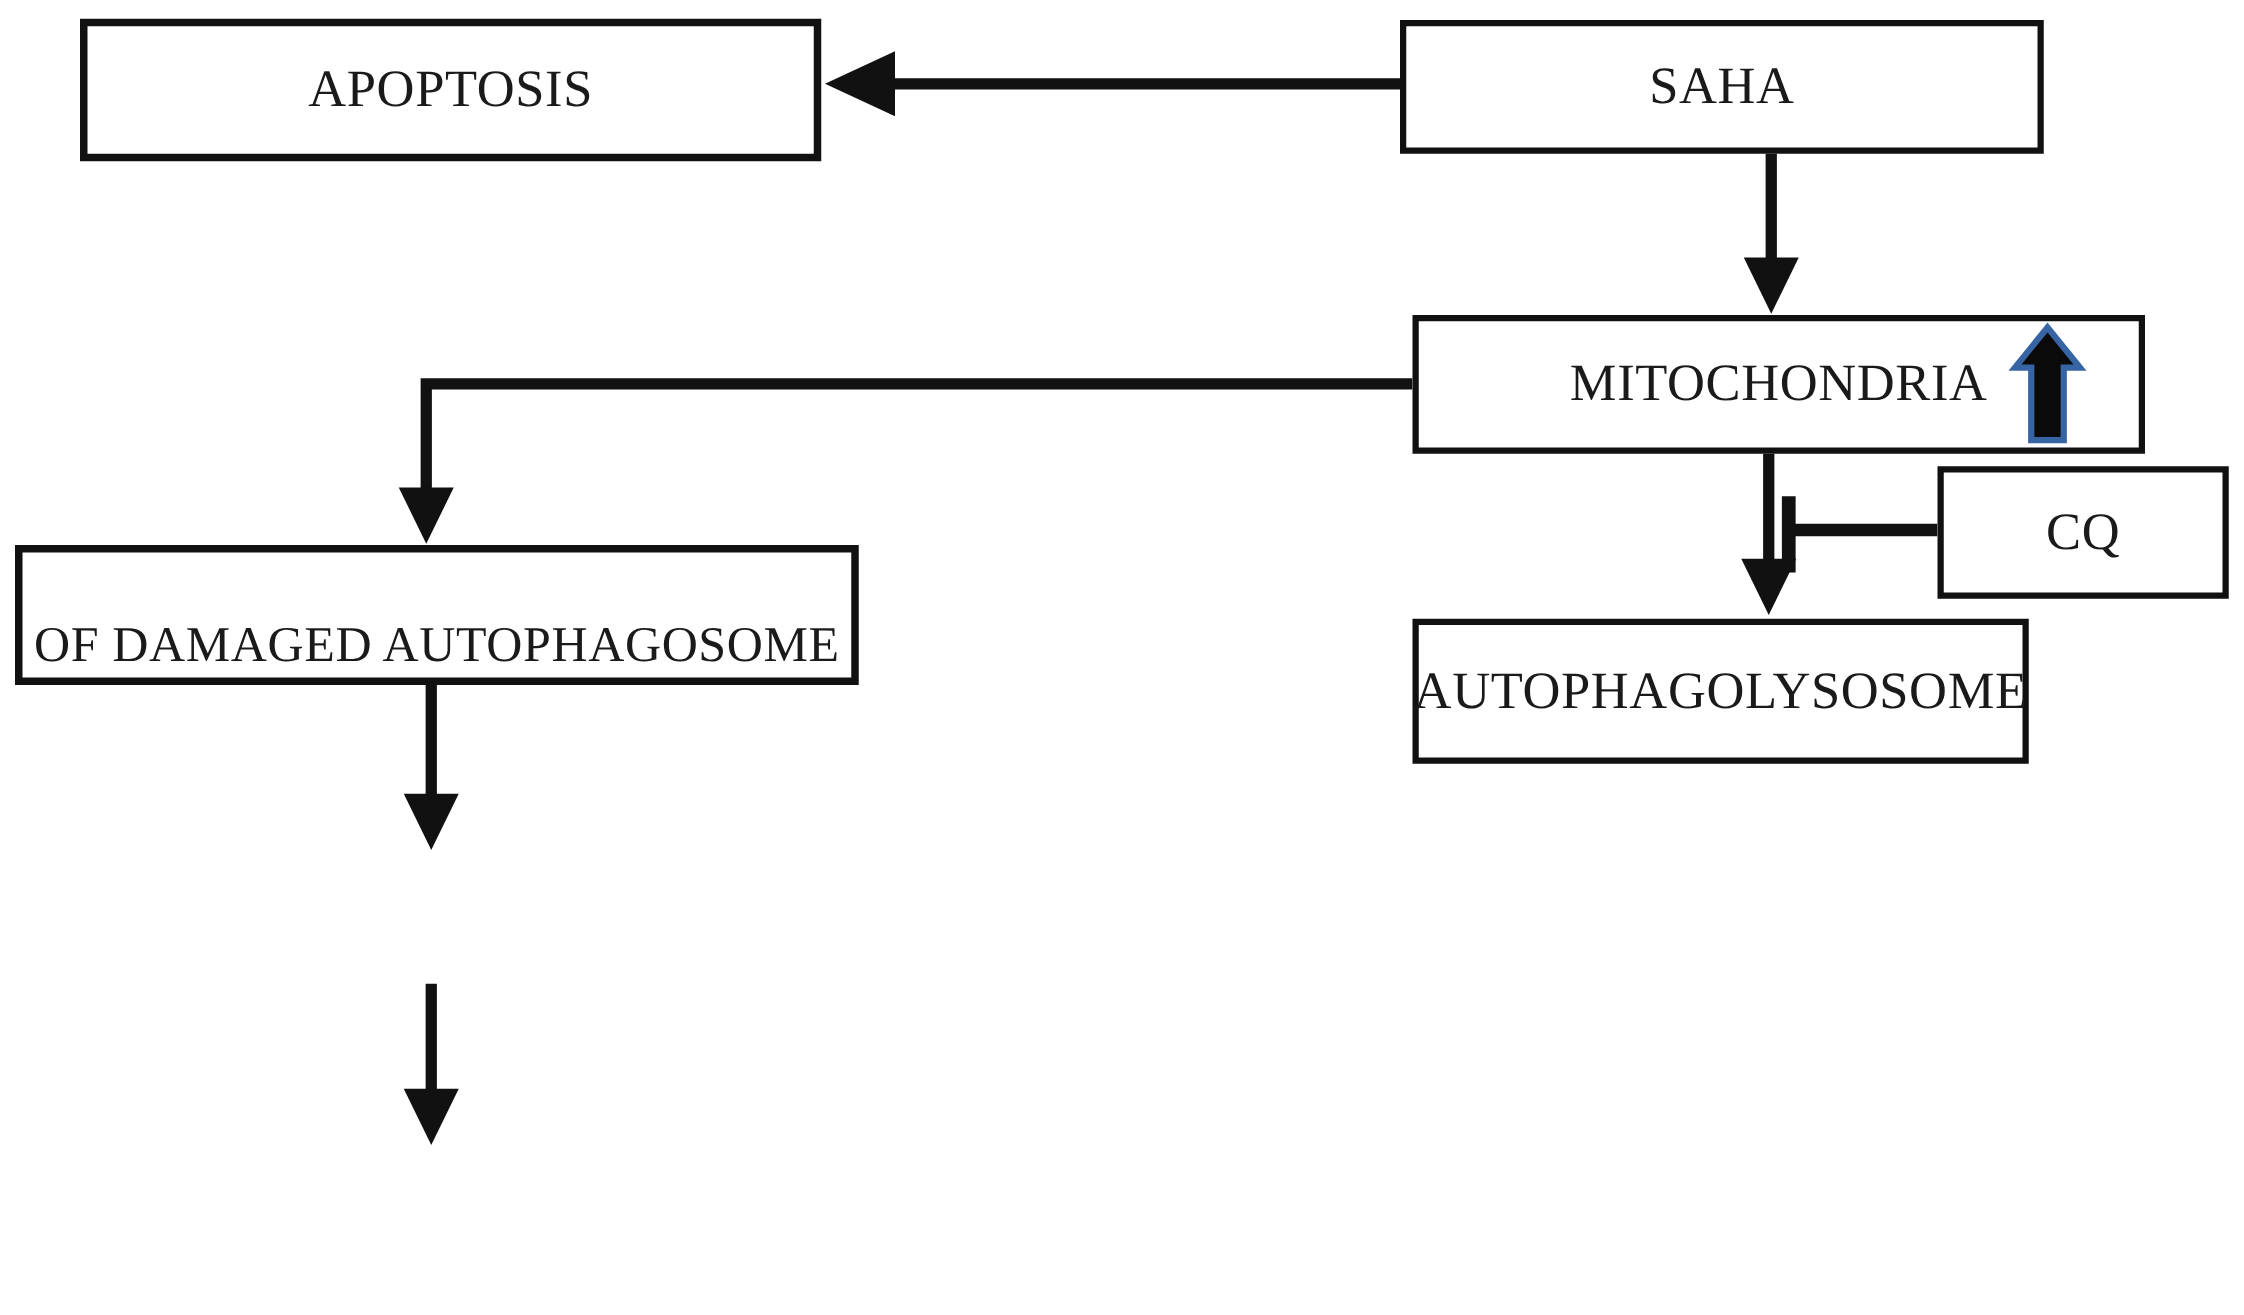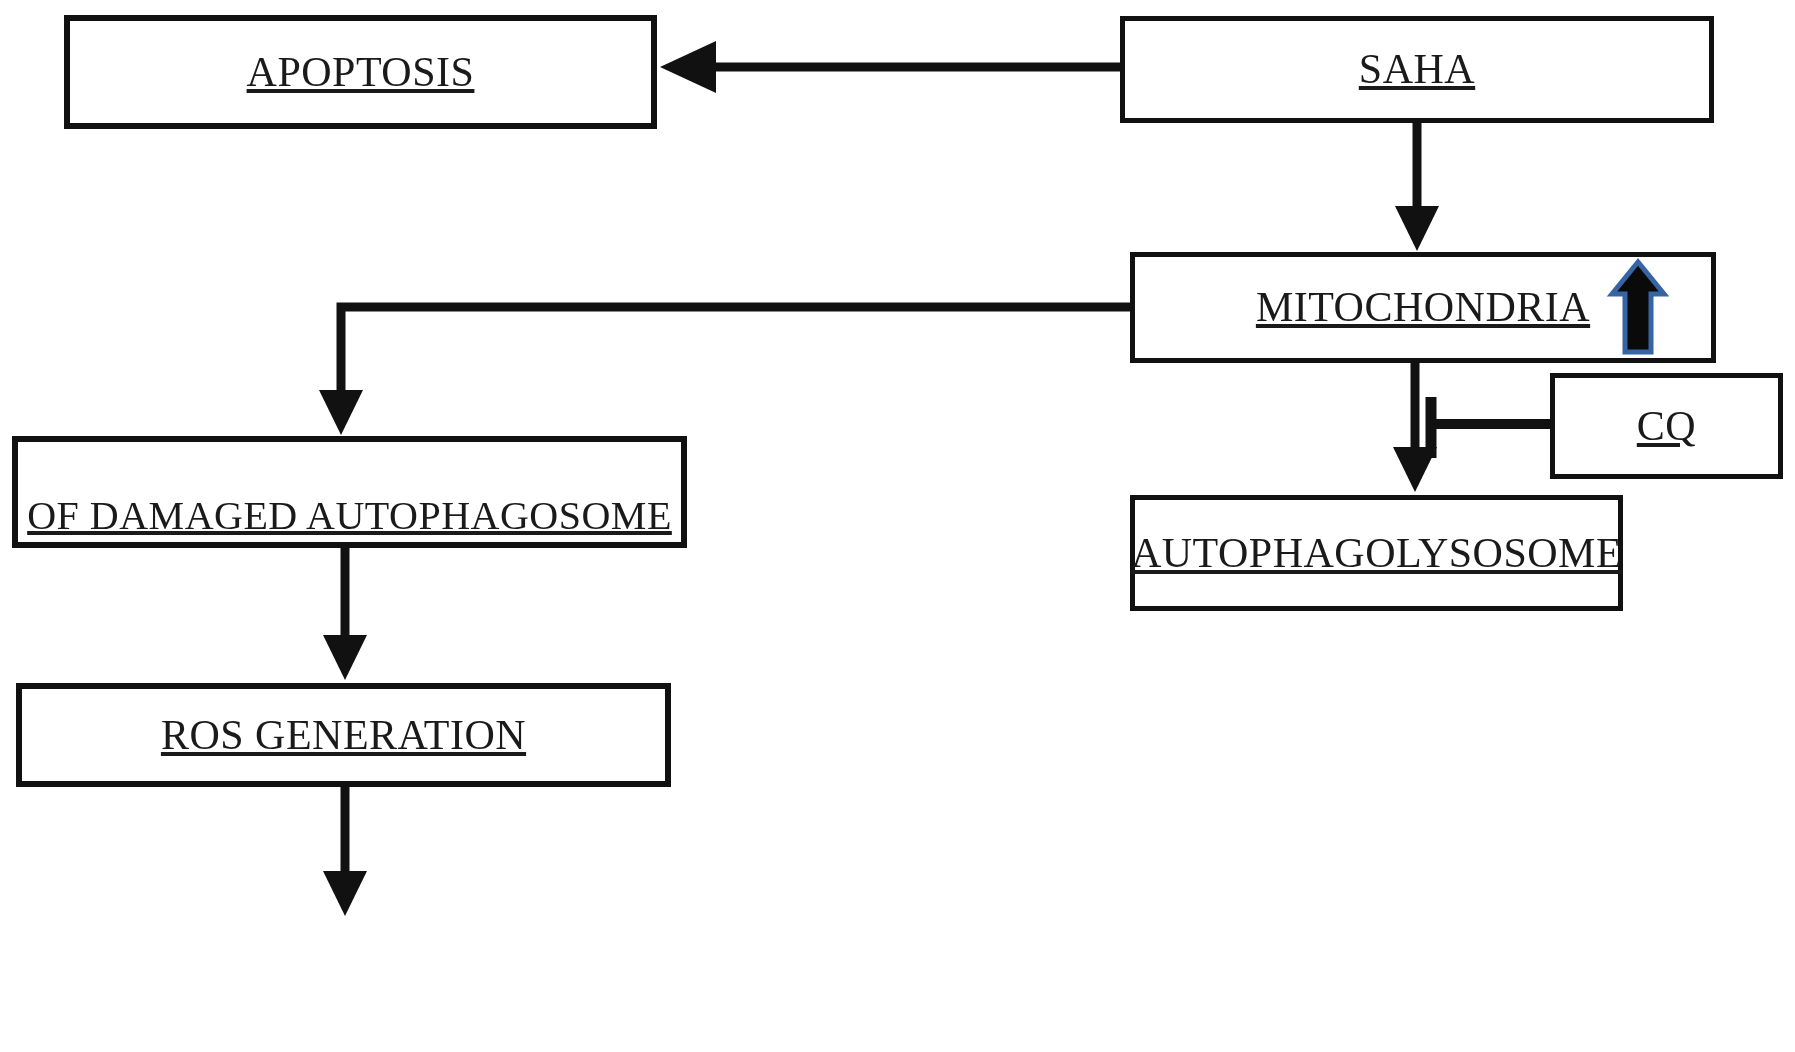--- a/index.html
+++ b/index.html
@@ -30,25 +30,24 @@
     background: #ffffff;
     display: flex;
     align-items: center;
     justify-content: center;
     text-align: center;
     color: #1a1a1a;
     font-size: 42px;
     letter-spacing: 0.5px;
     line-height: 1.15;
     z-index: 2;
-    text-decoration: underline;
   }
   .node .label { display: block; }
   .node-apoptosis         { left: 64px;   top: 15px;  width: 593px; height: 114px; }
-  .node-saha              { left: 1120px; top: 16px;  width: 594px; height: 107px; border-width: 5px; text-align: center; }
+  .node-saha              { left: 1120px; top: 16px;  width: 515px; height: 107px; border-width: 5px; text-align: center; }
   .node-autophagosome     { left: 1130px; top: 252px; width: 586px; height: 111px; border-width: 5px; }
   .node-cq                { left: 1550px; top: 373px; width: 233px; height: 106px; border-width: 5px; }
   .node-autophagolysosome { left: 1130px; top: 495px; width: 493px; height: 116px; border-width: 5px; }
   .node-prevention        { left: 12px;   top: 436px; width: 675px; height: 112px; font-size: 40px; line-height: 1.22; }
   .node-ros               { left: 16px;   top: 683px; width: 655px; height: 104px; }
   .node-enhanced          { left: 20px;   top: 919px; width: 658px; height: 114px; }
   .up-arrow-wrap {
     position: absolute;
     left: 1606px;
     top: 256px;
@@ -126,18 +125,15 @@
     <span class="label">AUTOPHAGOLYSOSOME</span>
   </div>
 
   <div class="node node-prevention">
     <span class="label">
       <br>
       <span>OF DAMAGED AUTOPHAGOSOME</span>
     </span>
   </div>
 
-  <div class="node node-ros">
-    <span class="label">ROS GENERATION</span>
-  </div>
 
 
 </div>
 
 </body></html>

